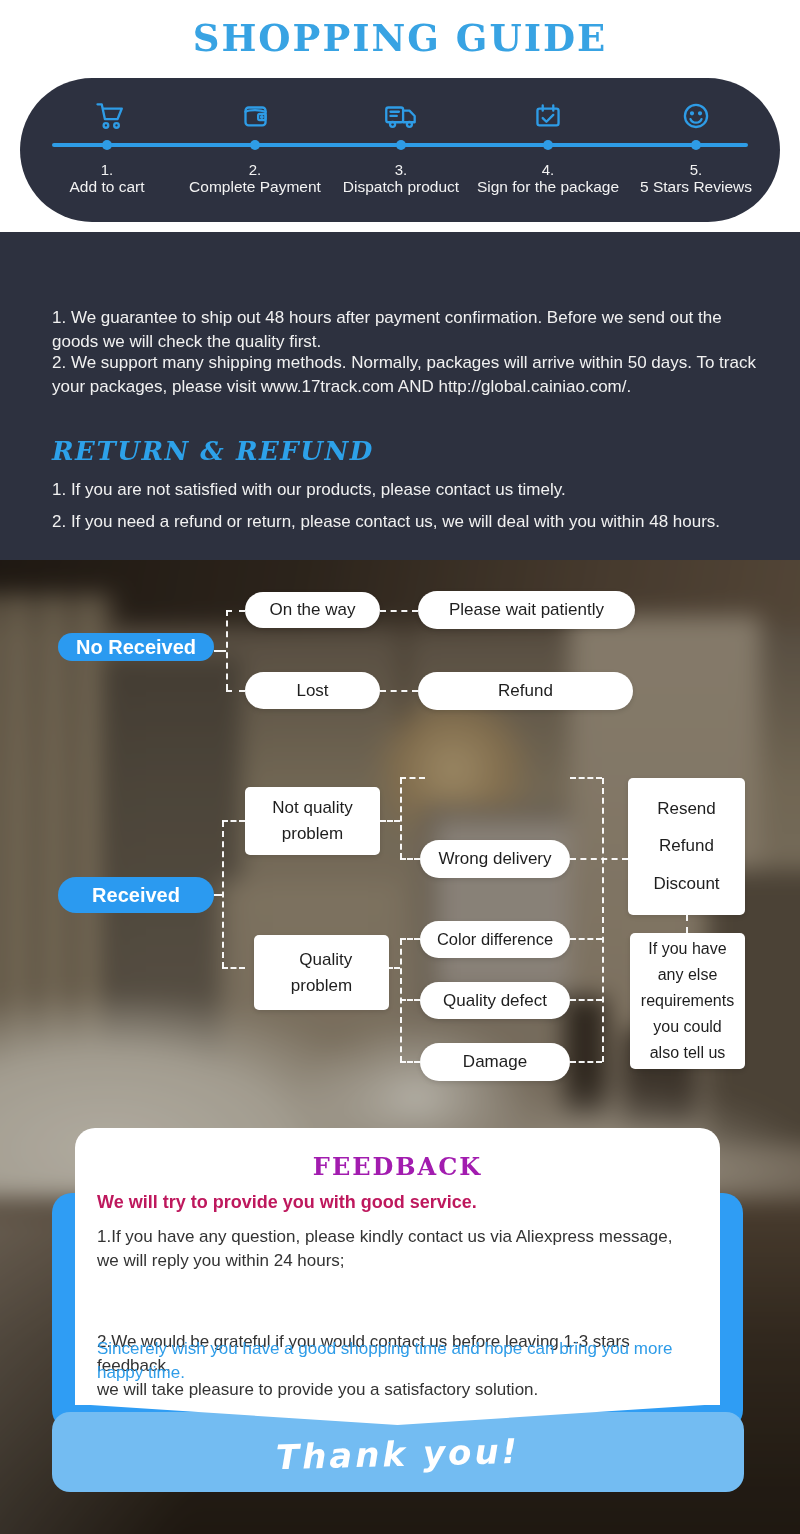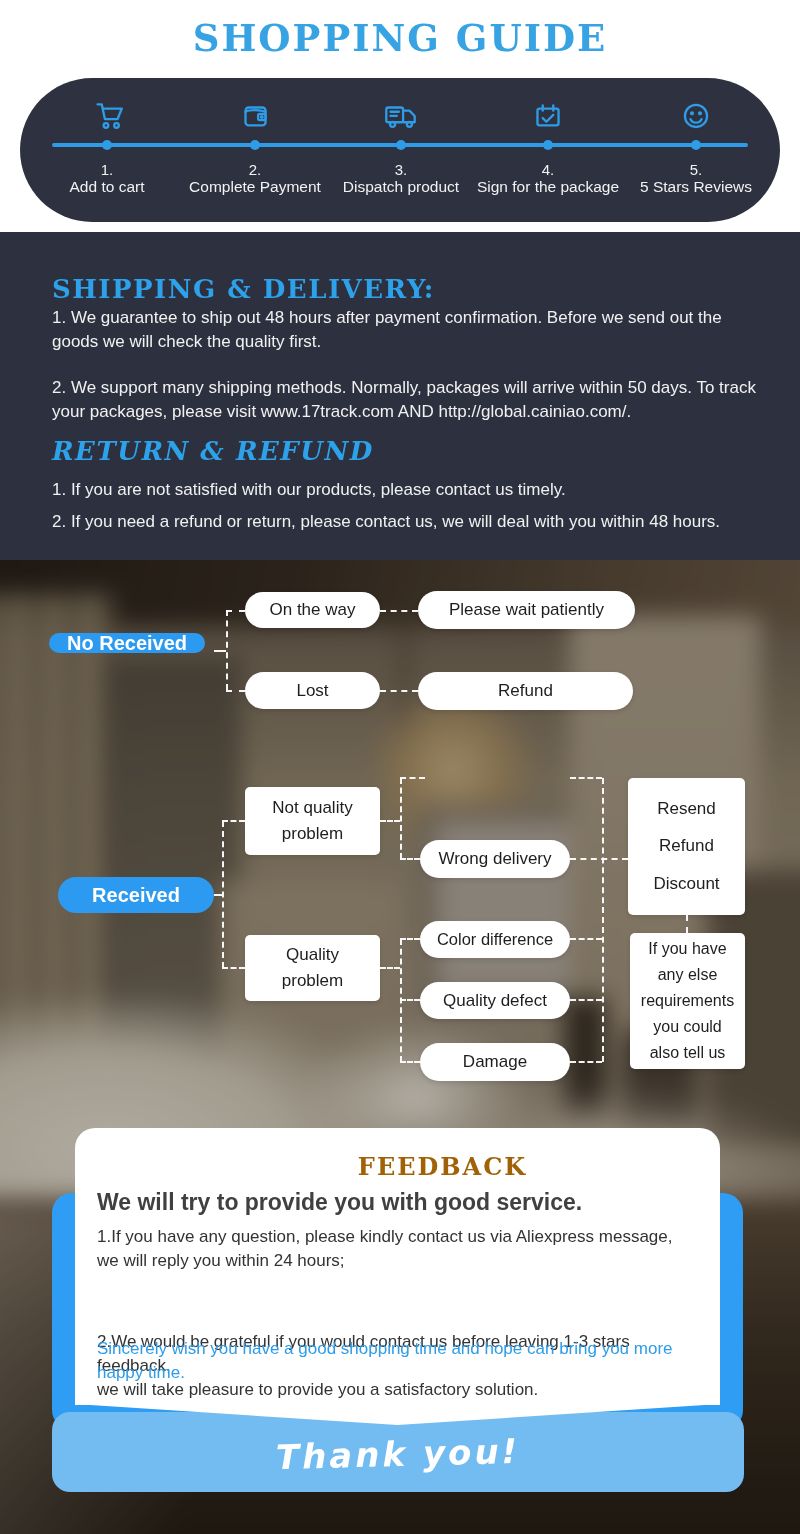--- a/index.html
+++ b/index.html
@@ -64,23 +64,23 @@
     box-shadow:0 2px 5px rgba(0,0,0,.12);
   }
   .dash-h { position:absolute; height:0; border-top:2px dashed rgba(255,255,255,.95); }
   .dash-v { position:absolute; width:0; border-left:2px dashed rgba(255,255,255,.95); }
   
   .fb-blue-card { position:absolute; left:52px; top:1193px; width:691px; height:237px; background:#2f9df4; border-radius:20px; }
   .fb-white-card { position:absolute; left:75px; top:1128px; width:645px; height:277px; background:#ffffff; border-radius:20px 20px 0 0; }
   .fb-white-tri { position:absolute; left:75px; top:1404px; width:645px; height:21px; background:#ffffff;
     clip-path:polygon(0 0, 100% 0, 50% 100%); }
   .fb-heading { position:absolute; left:0; top:24px; width:100%; text-align:center;
-    font-family:"DejaVu Serif", serif; font-weight:700; font-size:24px; letter-spacing:2px; color:#a16207;margin-left:45px; }
+    font-family:"DejaVu Serif", serif; font-weight:700; font-size:24px; letter-spacing:2px; color:#a21caf; }
   .fb-text { position:absolute; left:22px; width:600px; font-size:17px; line-height:24px; color:#333; white-space:pre-line; }
-  .fb-intro { font-weight:700; color:#404040; font-size:23px; }
+  .fb-intro { font-weight:700; color:#be185d; font-size:18px; }
   .fb-wish { color:#2e9ce8; }
   .thank-banner { position:absolute; left:52px; top:1412px; width:692px; height:80px; background:#73bcf2; border-radius:18px; }
   .thank-text {
     position:absolute; left:0; top:22px; width:100%; text-align:center;
     color:#ffffff; font-size:34px; font-weight:700; font-style:italic;
     font-family:"DejaVu Sans", sans-serif; letter-spacing:3px; transform:rotate(-1.5deg);
   }
 </style>
 </head>
 <body>
@@ -146,24 +146,23 @@
         <circle cx="14.2" cy="14.5" r="0.9" fill="#2e9ce6"></circle>
         <circle cx="21.8" cy="14.5" r="0.9" fill="#2e9ce6"></circle>
         <path d="M12.8 20 a5.5 5 0 0 0 10.4 0"></path>
       </svg>
       <div class="step-num">5.</div>
       <div class="step-label">5 Stars Reviews</div>
     </div>
   </div>
 
   <div class="dark-section">
-    <div class="stencil-h" style="top:42px;">SHIPPING &amp; DELIVERY:</div>
     <div class="dark-p" style="top:74px;">1. We guarantee to ship out 48 hours after payment confirmation. Before we send out the
 goods we will check the quality first.</div>
-    <div class="dark-p" style="top:144px;">2. We support many shipping methods. Normally, packages will arrive within 50 days. To track
+    <div class="dark-p" style="top:119px;">2. We support many shipping methods. Normally, packages will arrive within 50 days. To track
 your packages, please visit www.17track.com AND http://global.cainiao.com/.</div>
     <div class="stencil-h" style="top:204px;font-style:italic;">RETURN &amp; REFUND</div>
     <div class="dark-p" style="top:246px;">1. If you are not satisfied with our products, please contact us timely.</div>
     <div class="dark-p" style="top:278px;">2. If you need a refund or return, please contact us, we will deal with you within 48 hours.</div>
   </div>
 
   <div class="photo-section">
     <div class="photo-decor">
       <div style="left:-30px; top:-30px; width:860px; height:150px; background:linear-gradient(100deg,#1f1813 0%,#352b22 40%,#57483a 70%,#6e5d4b 100%);"></div>
       <div style="left:-30px; top:90px; width:860px; height:600px; background:linear-gradient(180deg,#6e6254 0%,#93866f 25%,#9c8f7c 55%,#8f8272 100%);"></div>
@@ -180,42 +179,42 @@
       <div style="left:555px; top:440px; width:40px; height:110px; background:#382f26;"></div>
       <div style="left:610px; top:470px; width:70px; height:90px; background:#4a4036;"></div>
       <div style="left:380px; top:520px; width:420px; height:160px; background:radial-gradient(ellipse at 50% 50%, #cfc5b4 0%, rgba(207,197,180,0) 70%);"></div>
       <div style="left:-30px; top:630px; width:860px; height:390px; background:linear-gradient(180deg,#5c4c3c 0%,#3a2f24 35%,#261e16 70%,#1c1510 100%);"></div>
       <div style="left:-30px; top:640px; width:500px; height:340px; background:linear-gradient(115deg, rgba(236,228,214,.35) 0%, rgba(236,228,214,0) 55%);"></div>
     </div>
     <div class="photo-overlay"></div>
 
     <div class="flow">
 
-      <div class="pill-blue" style="left:49px;  top:73px;  width:156px; height:20px;">No Received</div>
+      <div class="pill-blue" style="left:58px;  top:73px;  width:156px; height:28px;">No Received</div>
       <div class="pill-white" style="left:245px; top:32px;  width:135px; height:36px;">On the way</div>
       <div class="pill-white" style="left:245px; top:112px; width:135px; height:37px;">Lost</div>
       <div class="pill-white" style="left:418px; top:31px;  width:217px; height:38px;">Please wait patiently</div>
       <div class="pill-white" style="left:418px; top:112px; width:215px; height:38px;">Refund</div>
       <div class="dash-h" style="left:214px; top:90px;  width:12px;"></div>
       <div class="dash-v" style="left:226px; top:50px;  height:80px;"></div>
       <div class="dash-h" style="left:226px; top:50px;  width:19px;"></div>
       <div class="dash-h" style="left:226px; top:130px; width:19px;"></div>
       <div class="dash-h" style="left:380px; top:50px;  width:38px;"></div>
       <div class="dash-h" style="left:380px; top:130px; width:38px;"></div>
 
       <div class="box-white" style="left:245px; top:227px; width:135px; height:68px;">Not quality
 problem</div>
       <div class="pill-white" style="left:420px; top:280px; width:150px; height:38px;">Wrong delivery</div>
       <div class="box-white" style="left:628px; top:218px; width:117px; height:137px; flex-direction:column; justify-content:space-around; padding:12px 0;">
         <div>Resend</div>
         <div>Refund</div>
         <div>Discount</div>
       </div>
       <div class="pill-blue" style="left:58px;  top:317px; width:156px; height:36px;">Received</div>
-      <div class="box-white" style="left:245px; top:375px; width:135px; height:66px;">Quality
+      <div class="box-white" style="left:254px; top:375px; width:135px; height:75px;text-align:right;">Quality
 problem</div>
       <div class="pill-white" style="left:420px; top:361px; width:150px; height:37px; font-size:16.5px;">Color difference</div>
       <div class="pill-white" style="left:420px; top:483px; width:150px; height:38px;">Damage</div>
       <div class="pill-white" style="left:420px; top:422px; width:150px; height:37px;">Quality defect</div>
       <div class="box-white" style="left:630px; top:373px; width:115px; height:136px; font-size:16px; line-height:26px;">If you have
 any else
 requirements
 you could
 also tell us</div>
 

